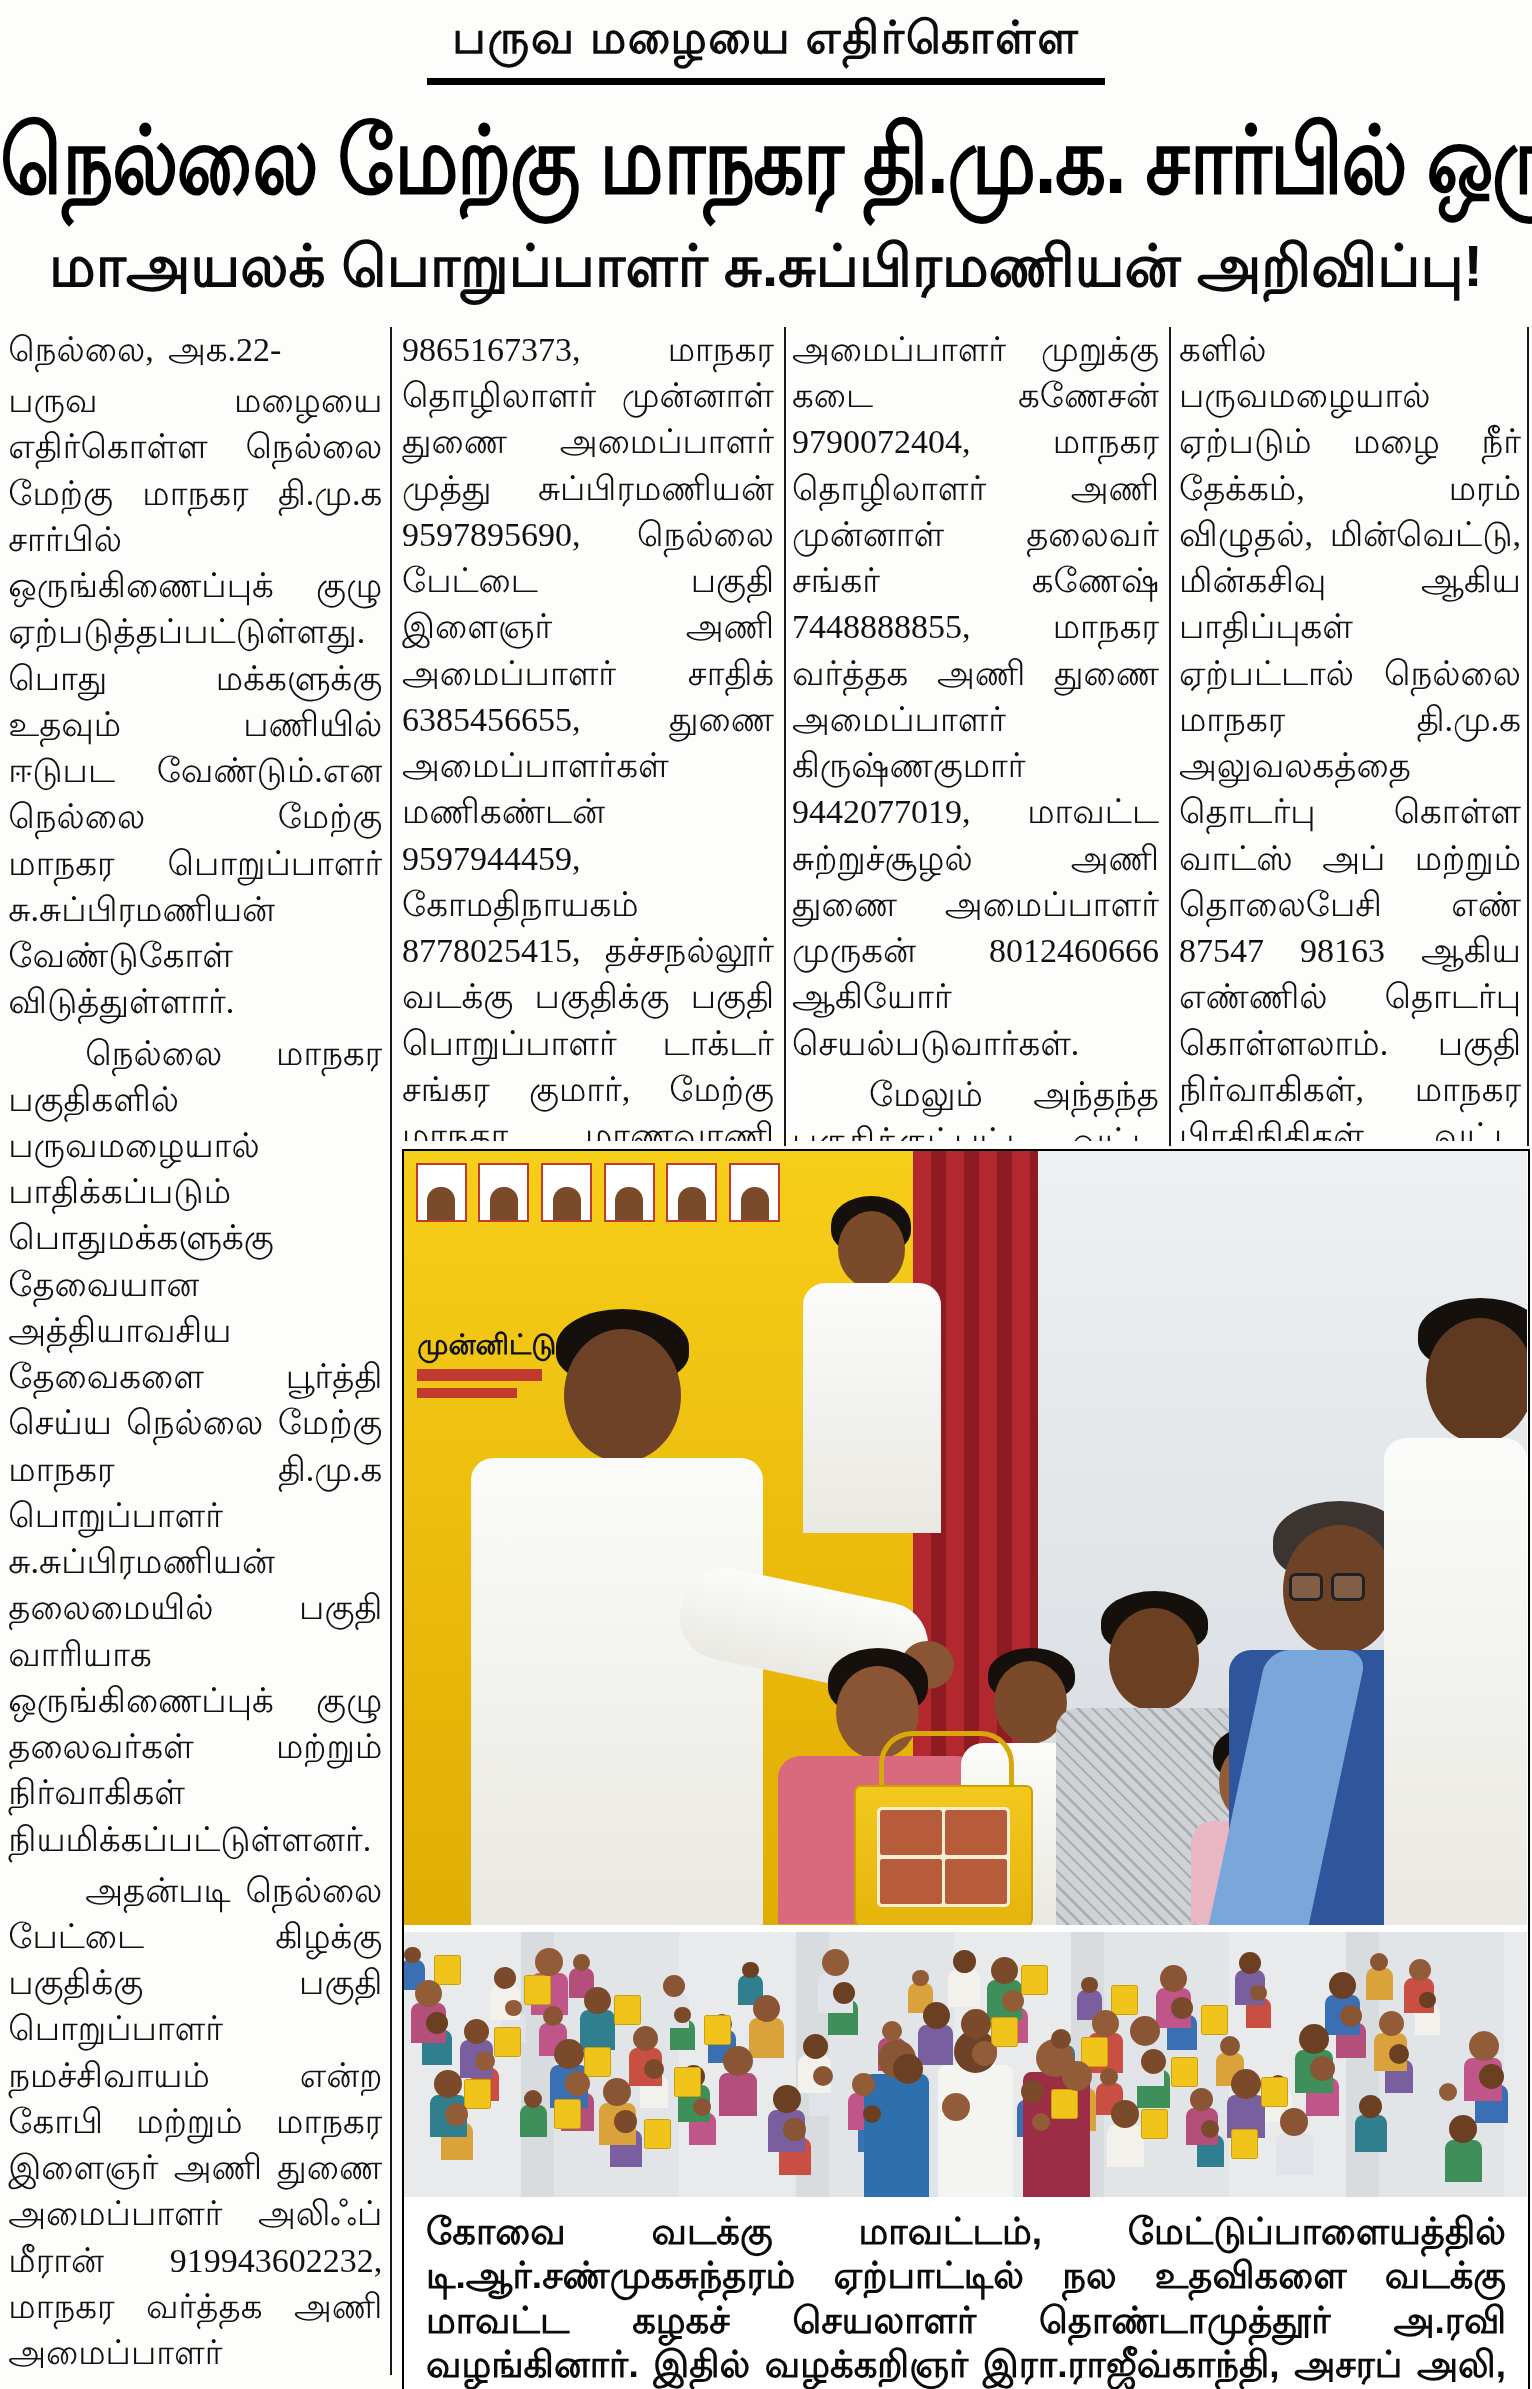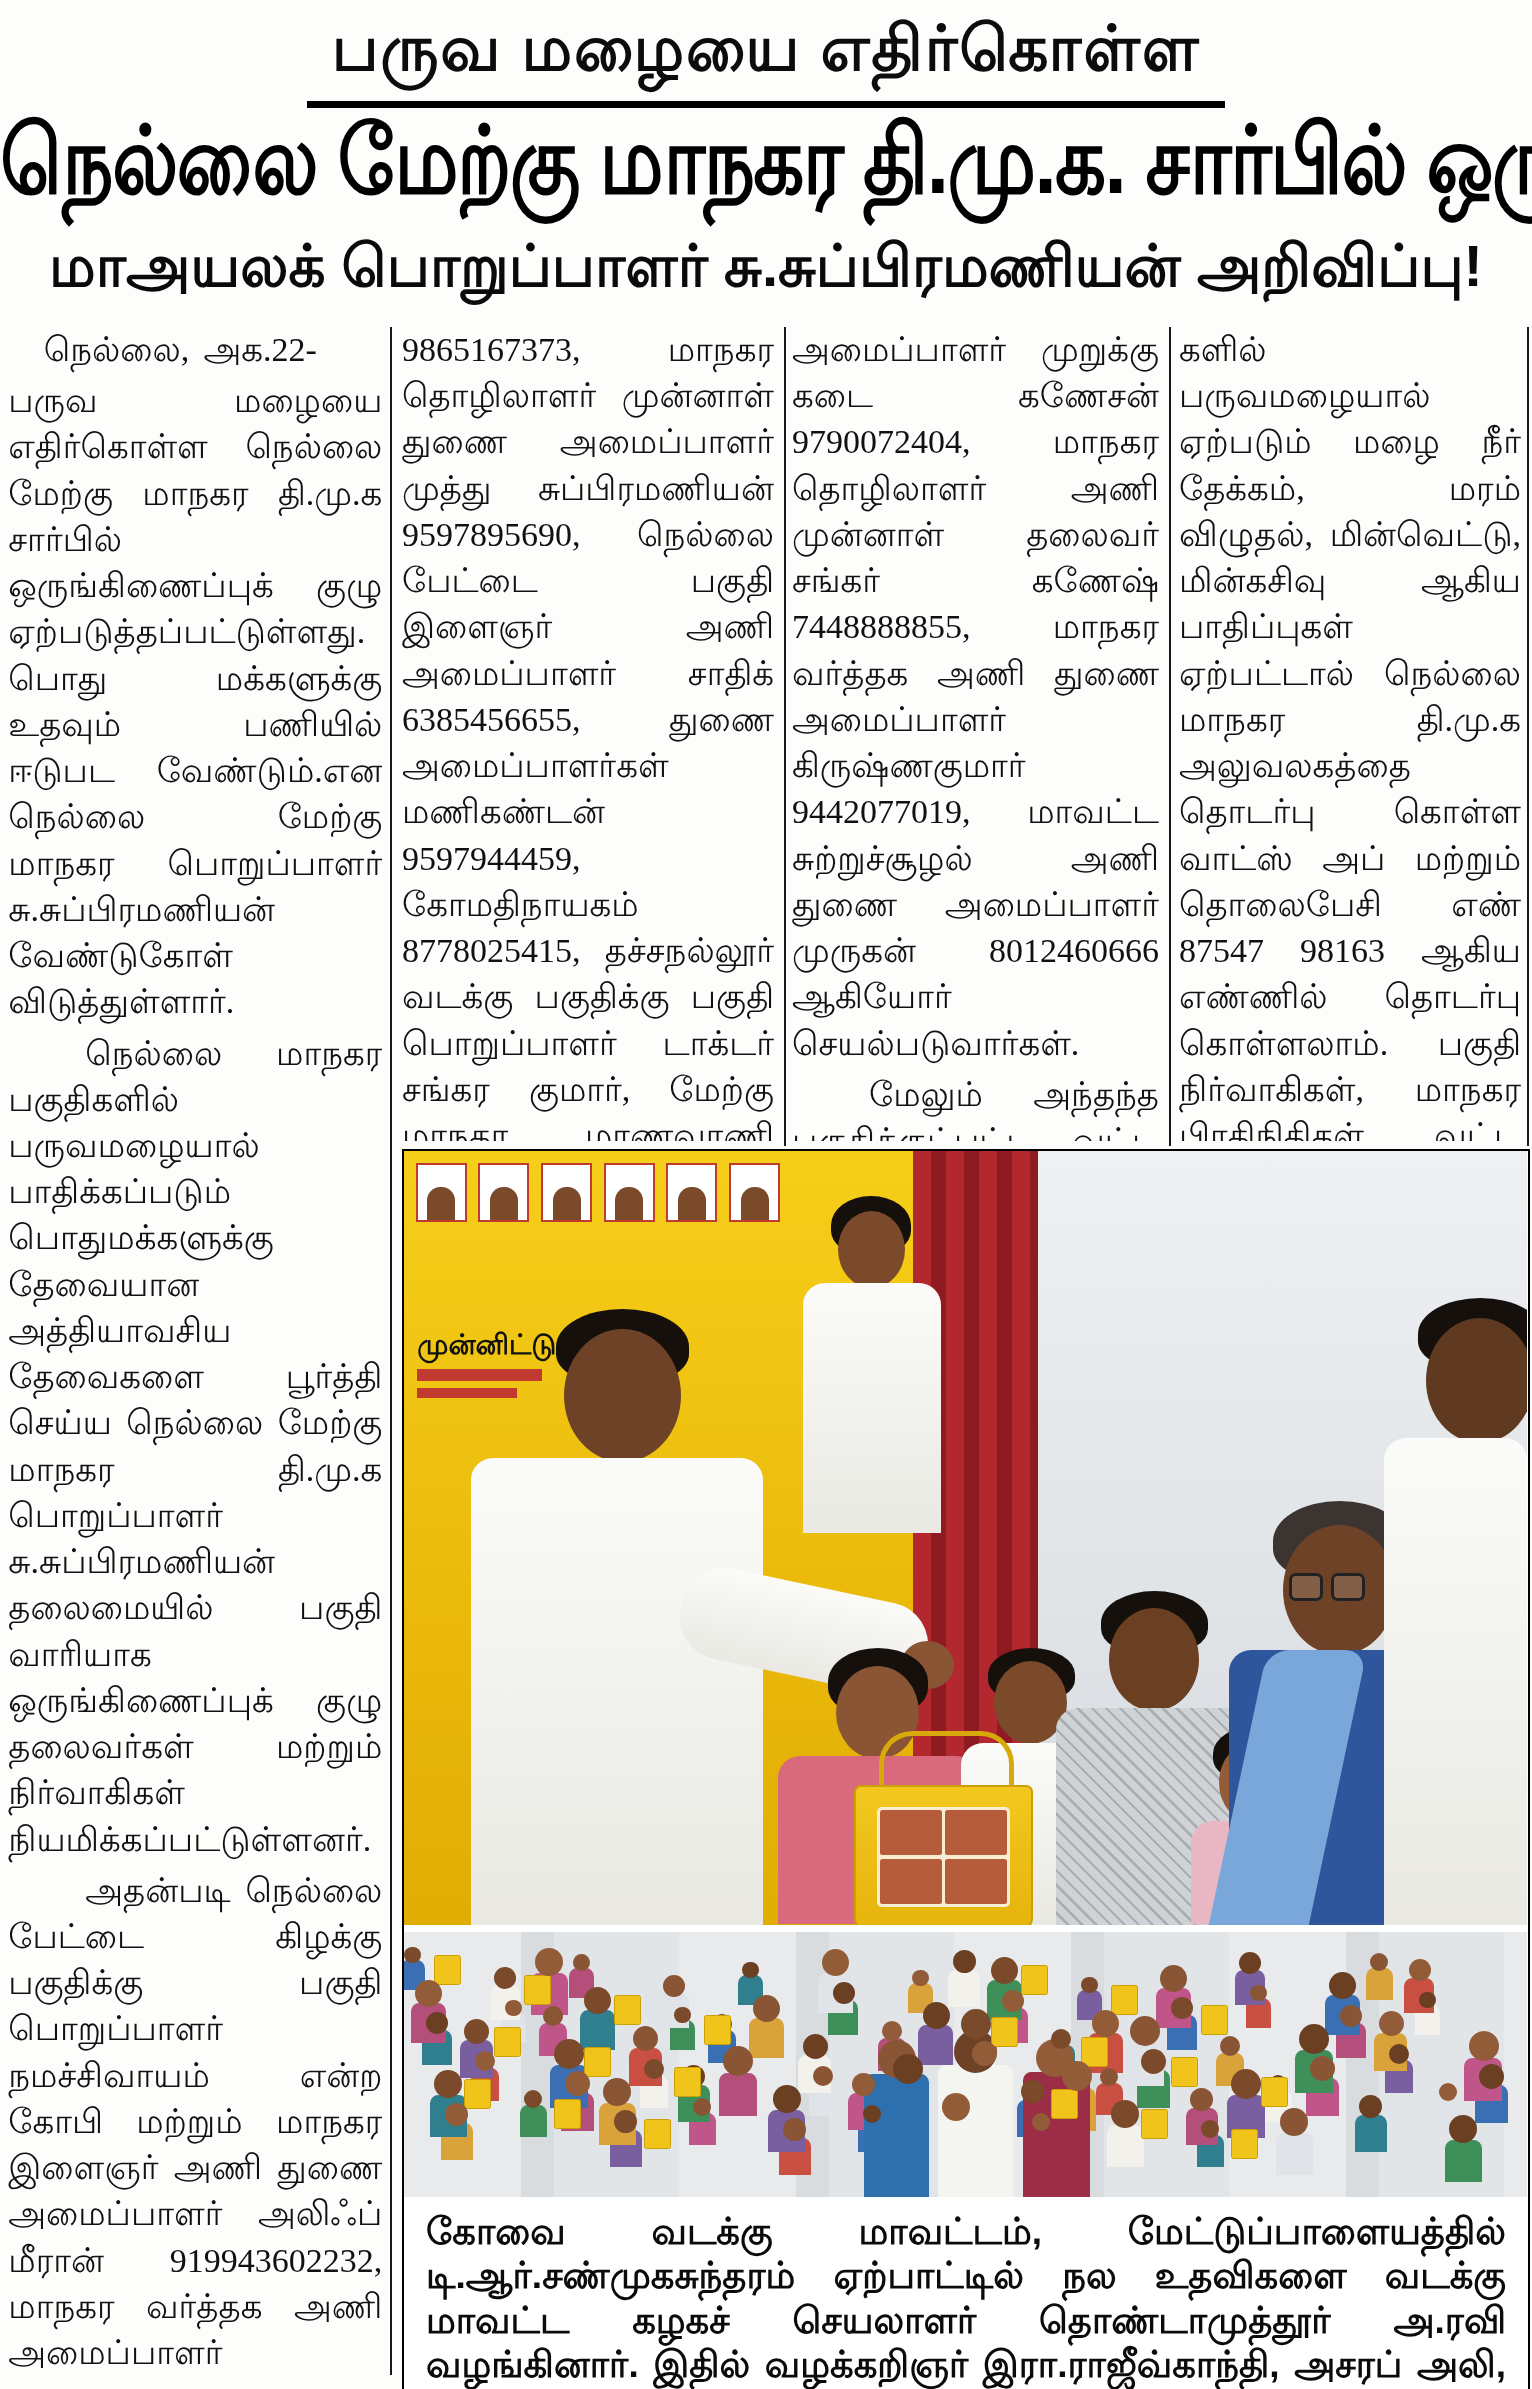--- a/index.html
+++ b/index.html
@@ -1,34 +1,34 @@
 <!DOCTYPE html>
 <html style="font-size:13.3px"><head>
 <meta charset="utf-8">
 <style>
   html,body{margin:0;padding:0;background:#888;}
   .page{position:relative;width:1532px;height:2389px;background:#fdfdfb;overflow:hidden;
         font-family:"Liberation Serif","DejaVu Serif",serif;color:#111;}
   
   .kicker-wrap{position:absolute;left:0;top:11.7px;width:100%;text-align:center;}
   .kicker{display:inline-block;font-family:"Liberation Sans","DejaVu Sans",sans-serif;
-          font-weight:900;font-size:63px;letter-spacing:1.7px;color:#0c0c0c;
+          font-weight:900;font-size:45px;letter-spacing:1.7px;color:#0c0c0c;
           padding:0 25px 8.3px 25px;border-bottom:7.5px solid #000;white-space:nowrap;}
   .headline{position:absolute;left:0;top:107px;width:100%;text-align:center;white-space:nowrap;
             font-family:"Liberation Sans","DejaVu Sans",sans-serif;font-weight:900;
             font-size:80px;letter-spacing:-1.7px;color:#000;transform:scaleY(1.18);transform-origin:top center;}
   .subhead{position:absolute;left:0;top:232px;width:100%;text-align:center;white-space:nowrap;
            font-family:"Liberation Sans","DejaVu Sans",sans-serif;font-weight:800;
            font-size:58px;color:#0a0a0a;}
   
   .col{position:absolute;top:327px;font-size:34px;line-height:1.36;text-align:justify;
        word-spacing:5.8px;overflow:hidden;}
   .col p{margin:0 0 5px 0;}
   .col p.indent{text-indent:77px;}
-  .dateline{text-align:center;padding-right:30px;margin:0;}
+  .dateline{text-align:left;padding-right:30px;margin:0;}
   #col1{left:8.3px;width:374px;height:2049px;}
   #col2{left:402px;width:372px;height:814px;}
   #col3{left:792px;width:367px;height:814px;}
   #col4{left:1179px;width:342px;height:814px;}
   .vrule{position:absolute;width:1.7px;background:#1a1a1a;}
   
   .photo-block{position:absolute;left:402px;top:1149px;width:1128px;box-sizing:border-box;
                border:2.5px solid #000;border-bottom:7.5px solid #000;background:#fff;}
   .photo1{position:relative;width:1123px;height:774px;overflow:hidden;background:#e3e6e9;}
   .photo1 .banner{position:absolute;left:0;top:0;width:517px;height:100%;

